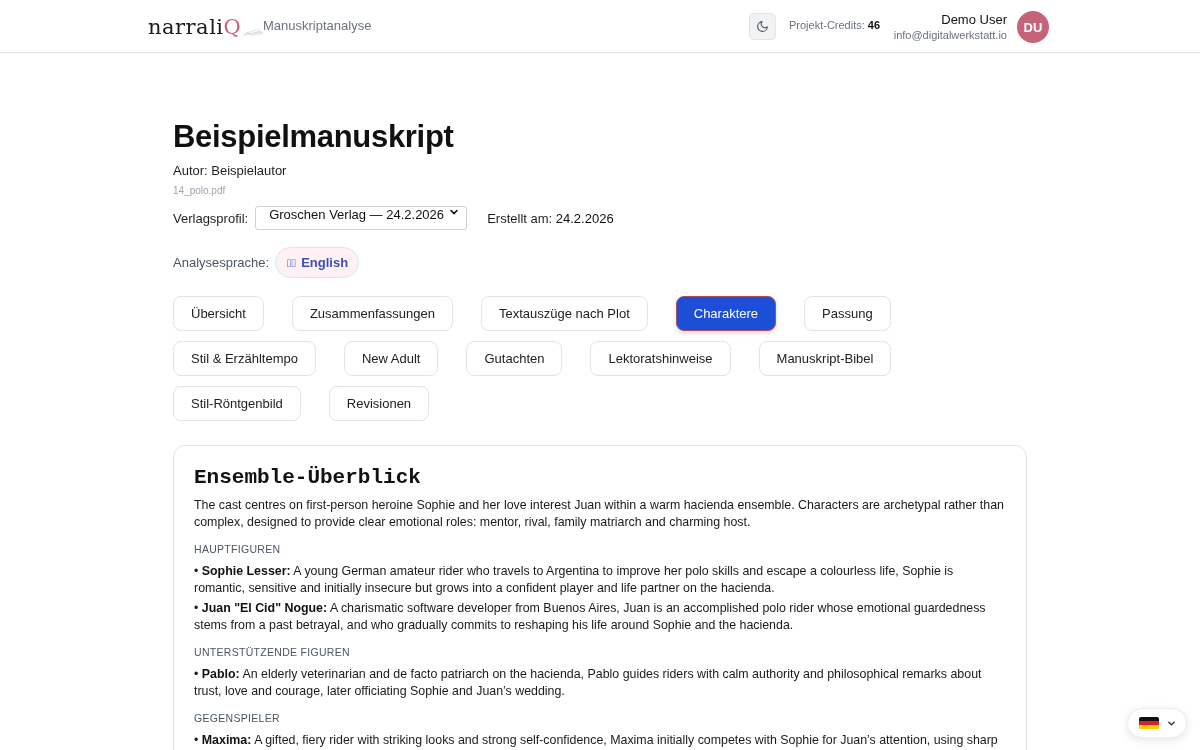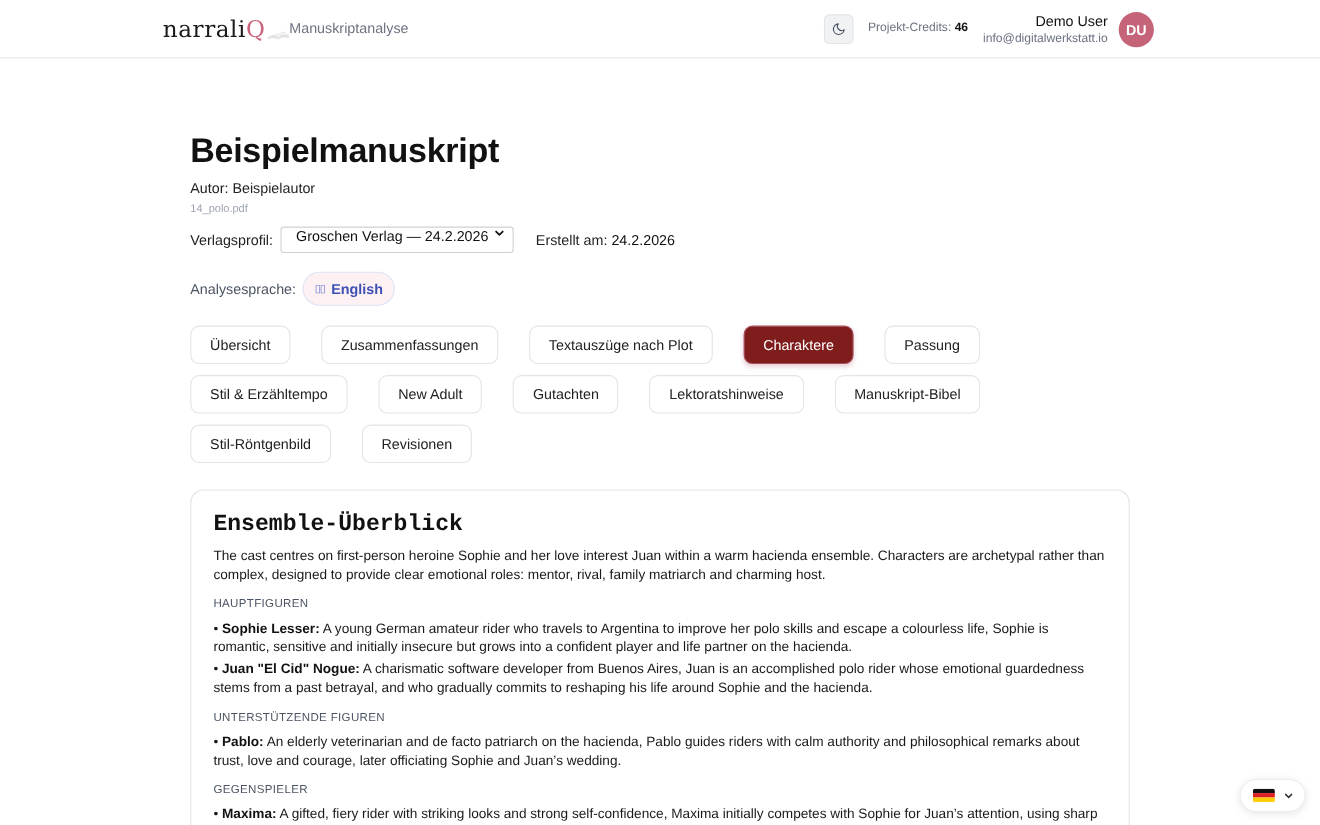--- a/index.html
+++ b/index.html
@@ -68,21 +68,21 @@
     .lang-pill .flagbox { font-size: 10px; color: #6b7bd0; margin-right: 6px; font-weight: normal; letter-spacing: -1px; }
 
     
     .tabs { margin-top: 18px; display: flex; flex-wrap: wrap; gap: 10px 28px; width: 860px; }
     .tab {
       height: 35px; padding: 0 17px; border: 1px solid #e3e4e8; border-radius: 8px;
       background: #ffffff; font-size: 13px; color: #222222;
       display: flex; align-items: center; justify-content: center;
     }
     .tab.active {
-      background: #7f1d1d; border-color: #a9505f; color: #ffffff;
+      background: #1d4ed8; border-color: #a9505f; color: #ffffff;
       box-shadow: 0 2px 4px rgba(169,80,95,0.25);
     }
 
     
     .card {
       position: absolute; left: 173px; top: 445px; width: 854px; height: 320px;
       border: 1px solid #e3e4e8; border-radius: 12px; background: #ffffff;
       padding: 22px 20px 0 20px;
     }
     .card-title { font-size: 21px; font-weight: bold; color: #111111; line-height: 20px; font-family: Liberation Mono, monospace; }

